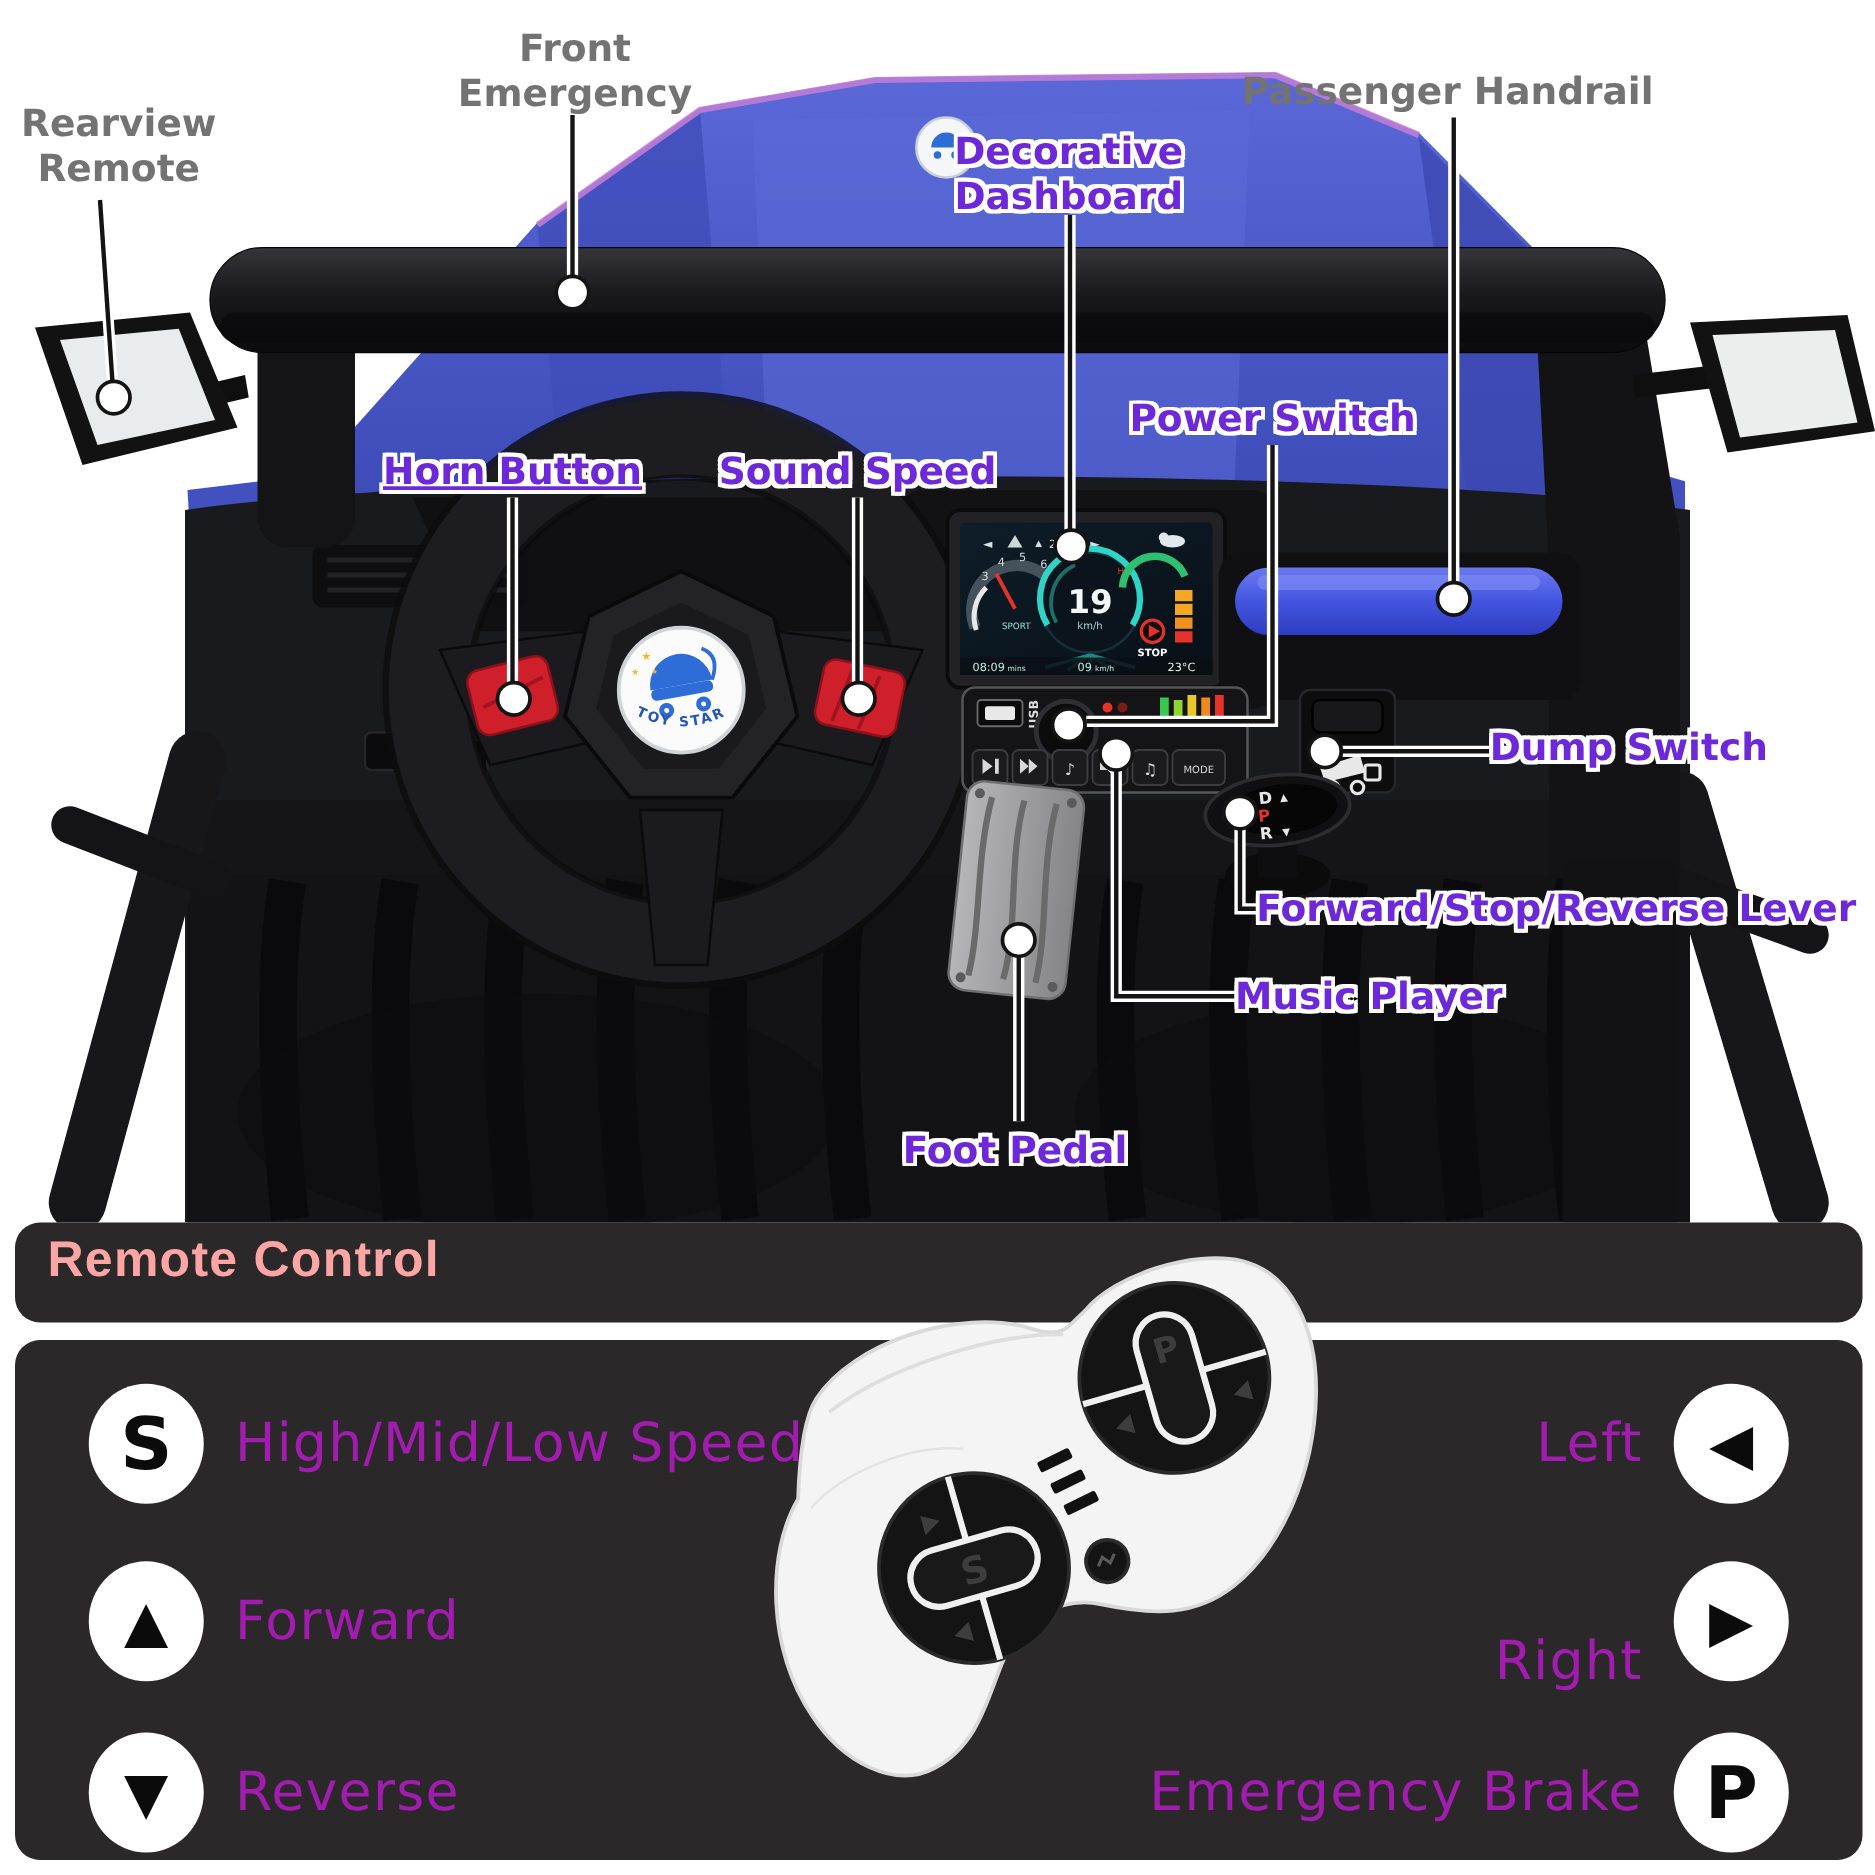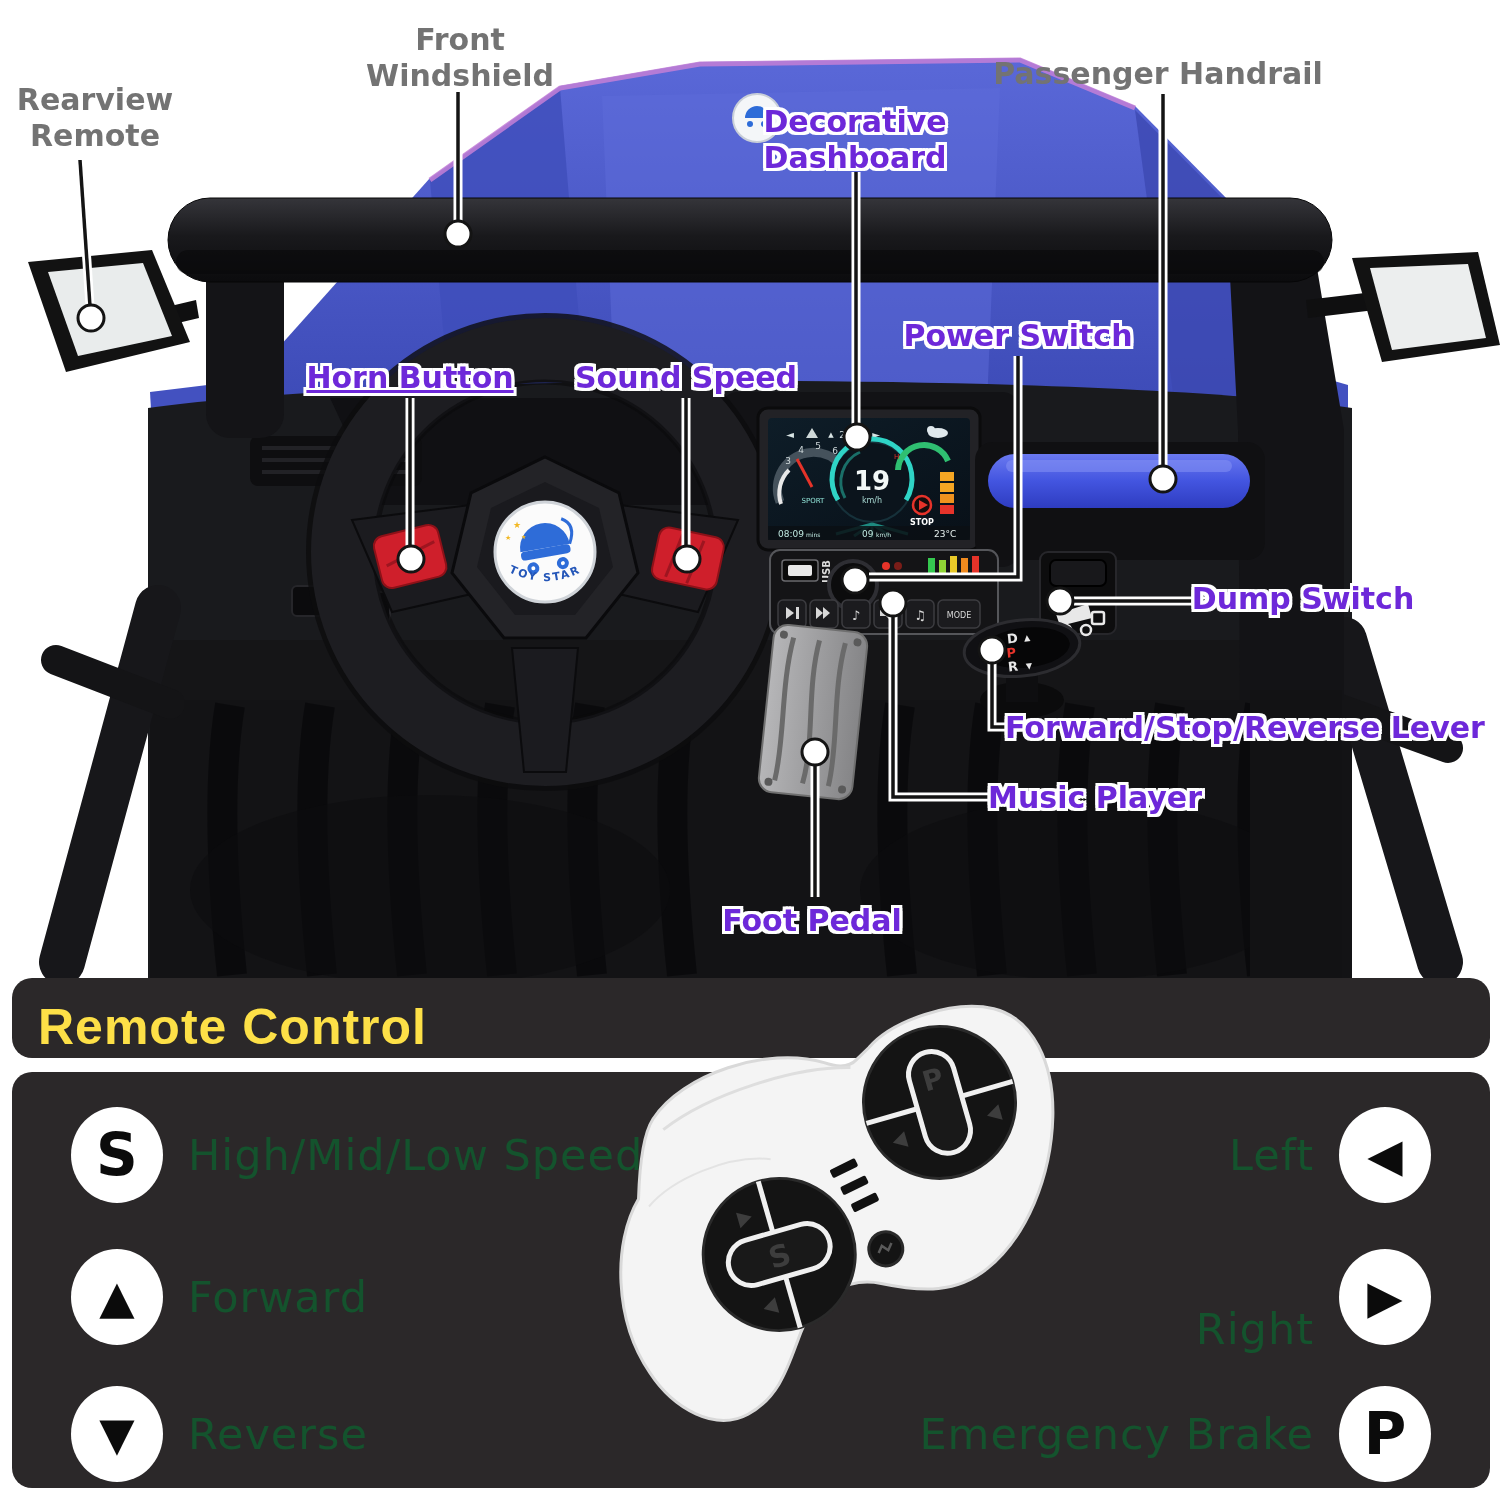--- a/index.html
+++ b/index.html
@@ -11,29 +11,29 @@
   .plabel{position:absolute;transform:translateX(-50%);text-align:center;
           font-size:30px;font-weight:700;color:#737373;line-height:36px;white-space:nowrap;}
   .plabel.outlined{color:#6d28d9;
      text-shadow:3px 0 0 #fff,-3px 0 0 #fff,0 3px 0 #fff,0 -3px 0 #fff,
                  2px 2px 0 #fff,-2px 2px 0 #fff,2px -2px 0 #fff,-2px -2px 0 #fff,
                  3px 3px 0 #fff,-3px -3px 0 #fff,3px -3px 0 #fff,-3px 3px 0 #fff;}
 
   
   .panel{position:absolute;left:12px;width:1478px;background:#2b2829;border-radius:20px;}
   .panel-header{top:978px;height:80px;}
-  .panel-title{position:absolute;left:26px;top:20px;font-family:"Liberation Sans",sans-serif;
-               font-size:50px;font-weight:700;color:#fde047;letter-spacing:1px;}
+  .panel-title{position:absolute;left:26px;top:8px;font-family:"Liberation Sans",sans-serif;
+               font-size:40px;font-weight:700;color:#fca5a5;letter-spacing:1px;}
   .panel-body{top:1072px;height:416px;}
 
   .rc-icon{position:absolute;width:92px;height:96px;border-radius:50%;background:#fff;
            display:flex;align-items:center;justify-content:center;color:#0b0b0b;}
   .rc-icon .glyph-letter{font-size:58px;font-weight:800;}
   .rc-icon .glyph-tri{font-size:46px;line-height:1;}
-  .rc-label{position:absolute;height:96px;display:flex;align-items:center;color:#14532d;
+  .rc-label{position:absolute;height:96px;display:flex;align-items:center;color:#a21caf;
             font-size:43px;font-weight:400;letter-spacing:1px;white-space:nowrap;}
   .rc-label.right{justify-content:flex-end;}
 </style>
 </head>
 <body>
 
 <div class="stage">
 
   <svg width="1500" height="978" viewBox="0 0 1500 978" style="position:absolute;left:0;top:0;">
     <defs>
@@ -367,21 +367,21 @@
       </g>
     </g>
   </svg>
 
   <div class="plabel" style="left:95px;top:82px;">
     <div>Rearview</div>
     <div>Remote</div>
   </div>
   <div class="plabel" style="left:460px;top:22px;">
     <div>Front</div>
-    <div>Windshield</div>
+    <div>Emergency</div>
   </div>
   <div class="plabel outlined" style="left:855px;top:104px;">
     <div>Decorative</div>
     <div>Dashboard</div>
   </div>
   <div class="plabel" style="left:1158px;top:56px;">
     <div>Passenger Handrail</div>
   </div>
   <div class="plabel outlined" style="left:1018px;top:318px;">
     <div>Power Switch</div>

